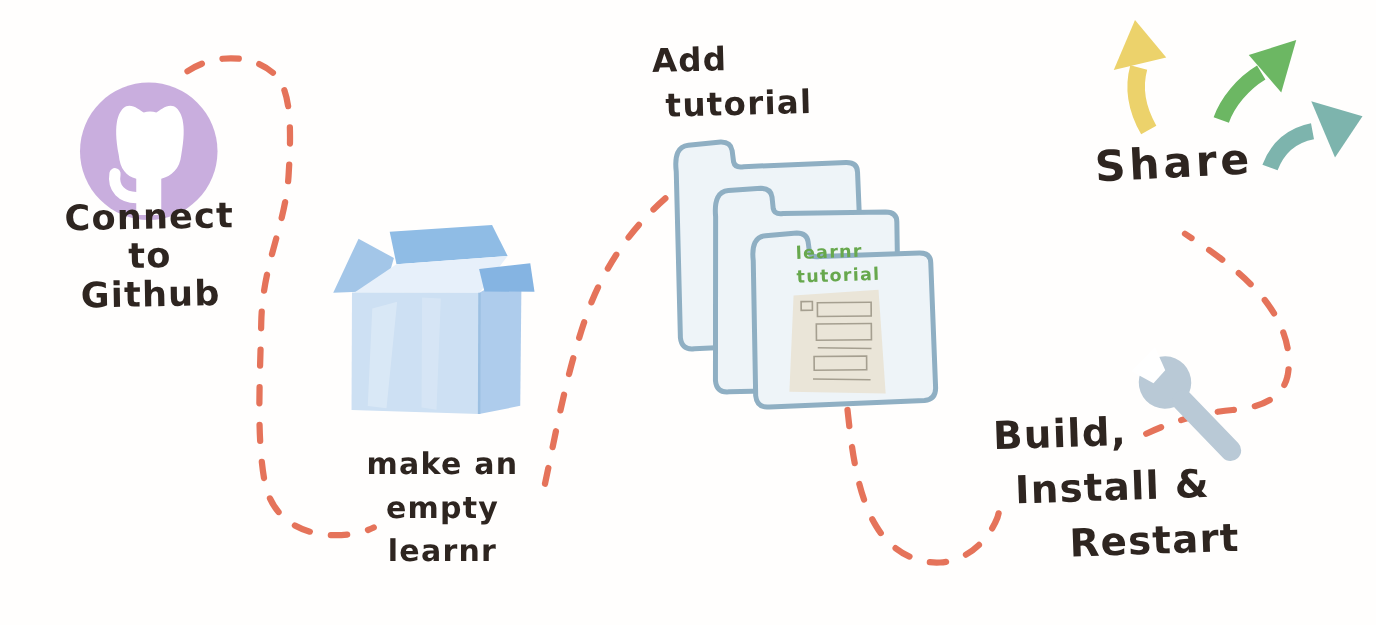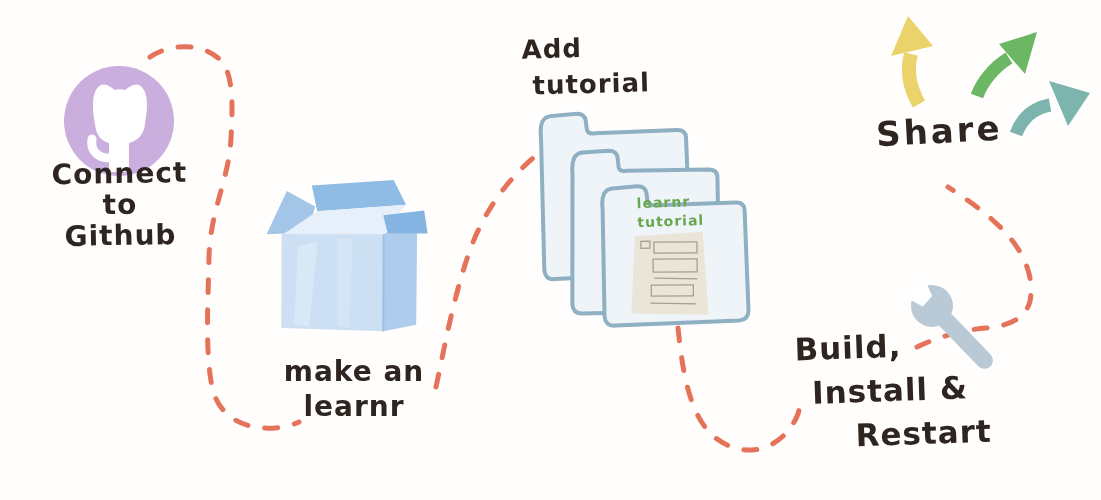--- a/index.html
+++ b/index.html
@@ -9,21 +9,21 @@
     font-family:"DejaVu Sans","Liberation Sans",sans-serif;
   }
   .abs{position:absolute;}
   .hand{
     font-weight:bold;color:#2e2520;letter-spacing:1px;line-height:1.15;
   }
   .label-line{white-space:nowrap;}
   
   #connect-label{left:36px;top:158px;width:168px;text-align:center;font-size:28px;transform:rotate(-1deg);}
   #connect-label .label-line{line-height:31px;}
-  #package-label{left:263px;top:354px;width:182px;text-align:center;font-size:28px;}
+  #package-label{left:263px;top:354px;width:182px;text-align:center;font-size:24px;}
   #package-label .label-line{line-height:35px;}
   #add-label{left:522px;top:30px;font-size:26px;transform:rotate(-1.5deg);}
   #add-label .label-line{line-height:36px;}
   #add-label .label-line:nth-child(2){margin-left:10px;}
   #build-label{left:796px;top:324px;font-size:31px;transform:rotate(-2deg);}
   #build-label .label-line{line-height:44px;}
   #build-label .label-line:nth-child(2){margin-left:16px;}
   #build-label .label-line:nth-child(3){margin-left:58px;}
   #share-label{left:876px;top:112px;font-size:34px;letter-spacing:3px;transform:rotate(-3deg);}
   #learnr-label{
@@ -65,20 +65,21 @@
     <polygon points="34,57 136,59 134,156 32,151" fill="#cde0f3"></polygon>
     <polygon points="136,59 170,40 167,150 134,156" fill="#aeccec"></polygon>
     <polygon points="136,40 177,36 180,59 140,58" fill="#85b4e2"></polygon>
     <polygon points="50,70 70,65 60,150 45,148" fill="#ffffff" opacity="0.25"></polygon>
     <polygon points="90,62 105,63 100,152 88,150" fill="#ffffff" opacity="0.18"></polygon>
     <line x1="136" y1="59" x2="134" y2="156" stroke="#9cc0e2" stroke-width="2"></line>
   </svg>
 
   <div class="abs hand" id="package-label">
     <div class="label-line">make an</div>
+    <div class="label-line">empty</div>
     <div class="label-line">learnr</div>
   </div>
 
   <div class="abs hand" id="add-label">
     <div class="label-line">Add</div>
     <div class="label-line">tutorial</div>
   </div>
 
   <svg class="abs" style="left:537px;top:104px;transform:rotate(-1deg);" width="158" height="180" viewBox="0 0 158 180">
     <path d="M5,32 Q3,12 15,11 L41,9 Q49,9 50,16 L51,25 Q52,30 59,29 L141,27 Q150,27 150,35 L153,160 Q153,169 144,170 L17,174 Q7,175 6,165 Z" fill="#eef4f8" stroke="#8fafc3" stroke-width="4" stroke-linejoin="round"></path>

